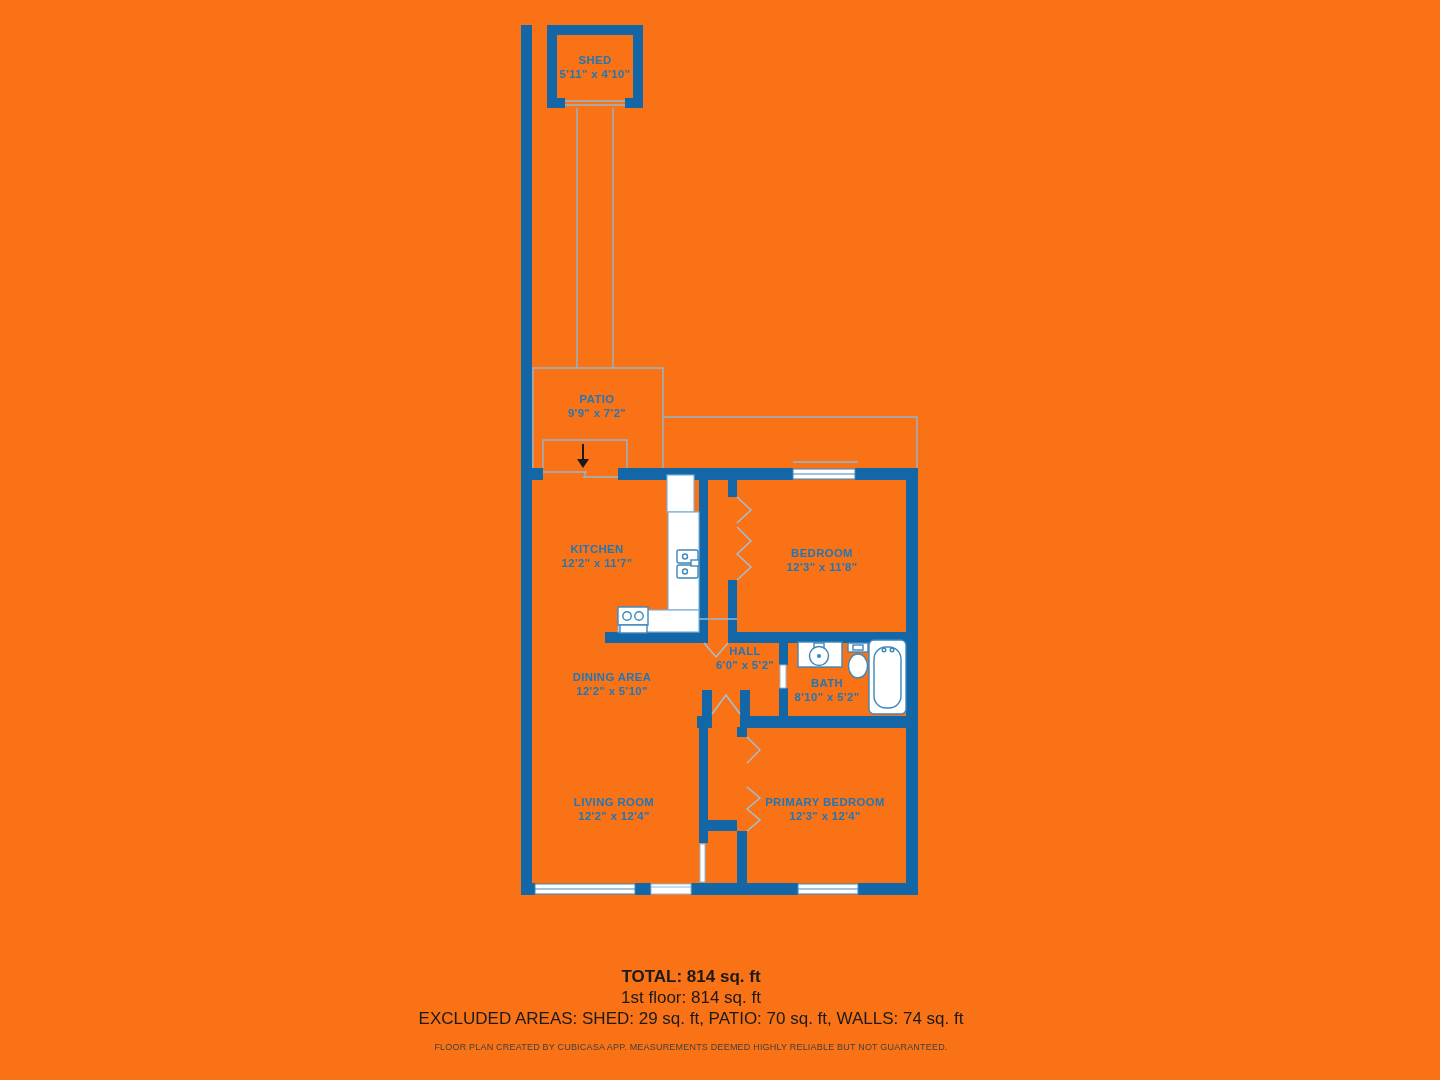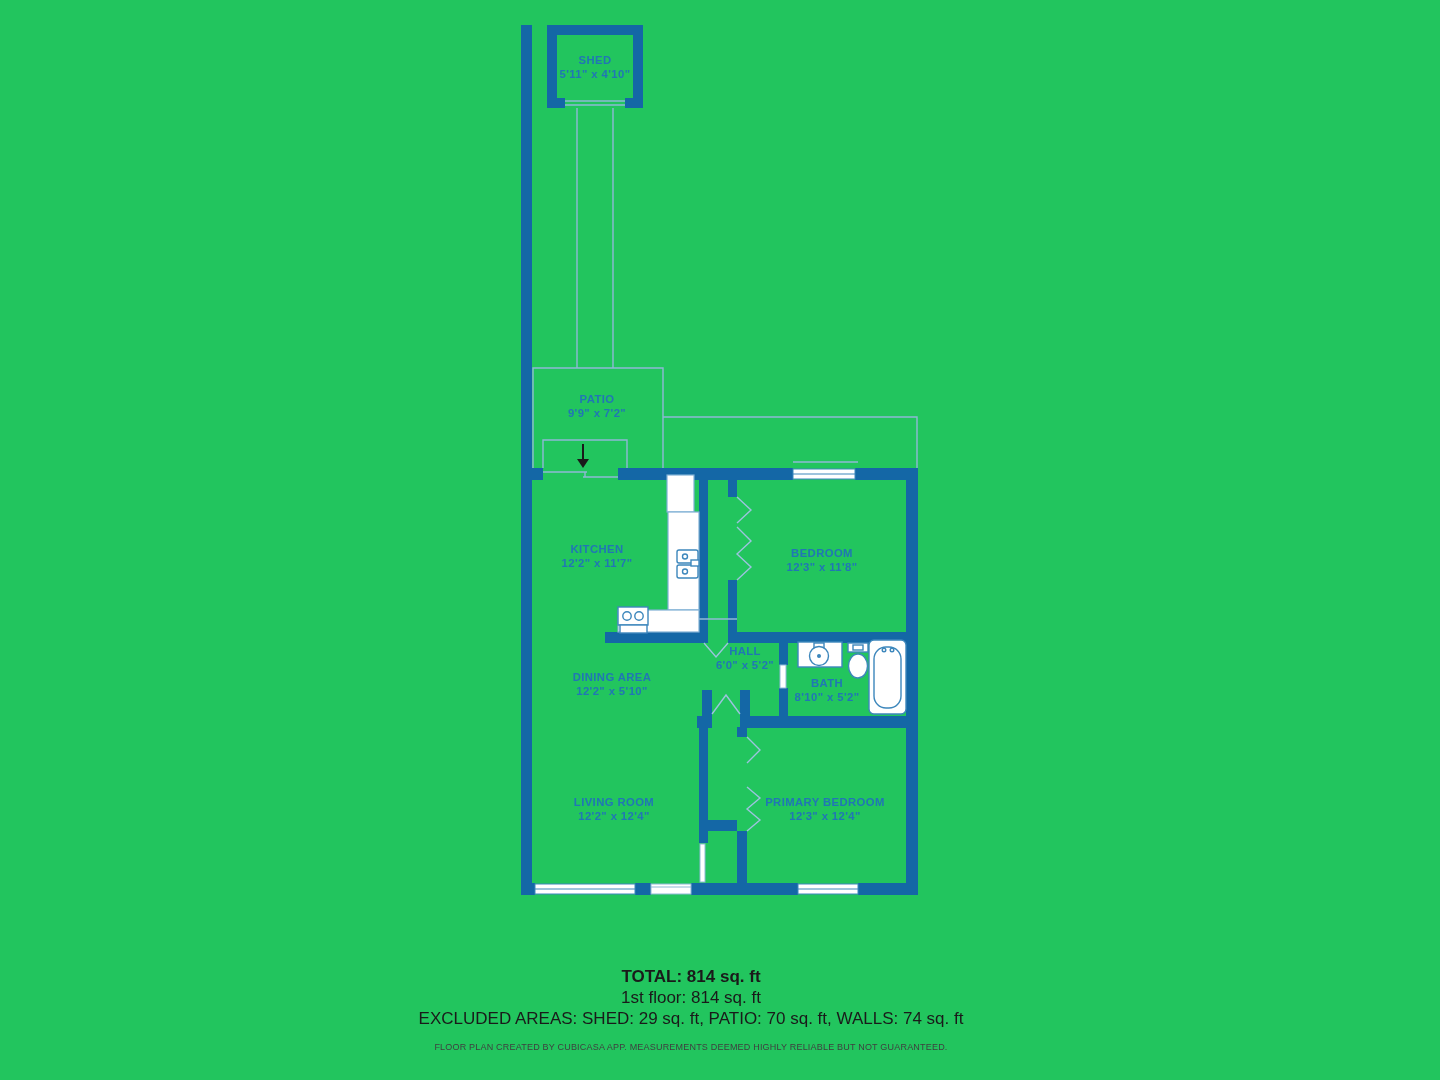--- a/index.html
+++ b/index.html
@@ -1,16 +1,16 @@
 <!DOCTYPE html>
 <html><head>
 <meta charset="utf-8">
 <style>
   html,body{margin:0;padding:0;background:#fff;}
-  .page{position:relative;width:1440px;height:1080px;background:#22c55e;overflow:hidden;
+  .page{position:relative;width:1440px;height:1080px;background:#f97316;overflow:hidden;
         font-family:"Liberation Sans",sans-serif;}
   .plan-svg{position:absolute;left:0;top:0;}
   .room-label{font-family:"Liberation Sans",sans-serif;font-size:11.3px;font-weight:600;
               letter-spacing:.4px;text-anchor:middle;}
   .summary{position:absolute;top:966px;left:-29px;width:1440px;text-align:center;color:#1a1a1a;}
   .summary .total{font-size:17px;font-weight:bold;line-height:21px;}
   .summary .line{font-size:17px;line-height:21px;}
   .summary .disclaimer{font-size:9px;color:#3f3f3f;margin-top:13px;letter-spacing:.2px;}
 </style>
 </head>

